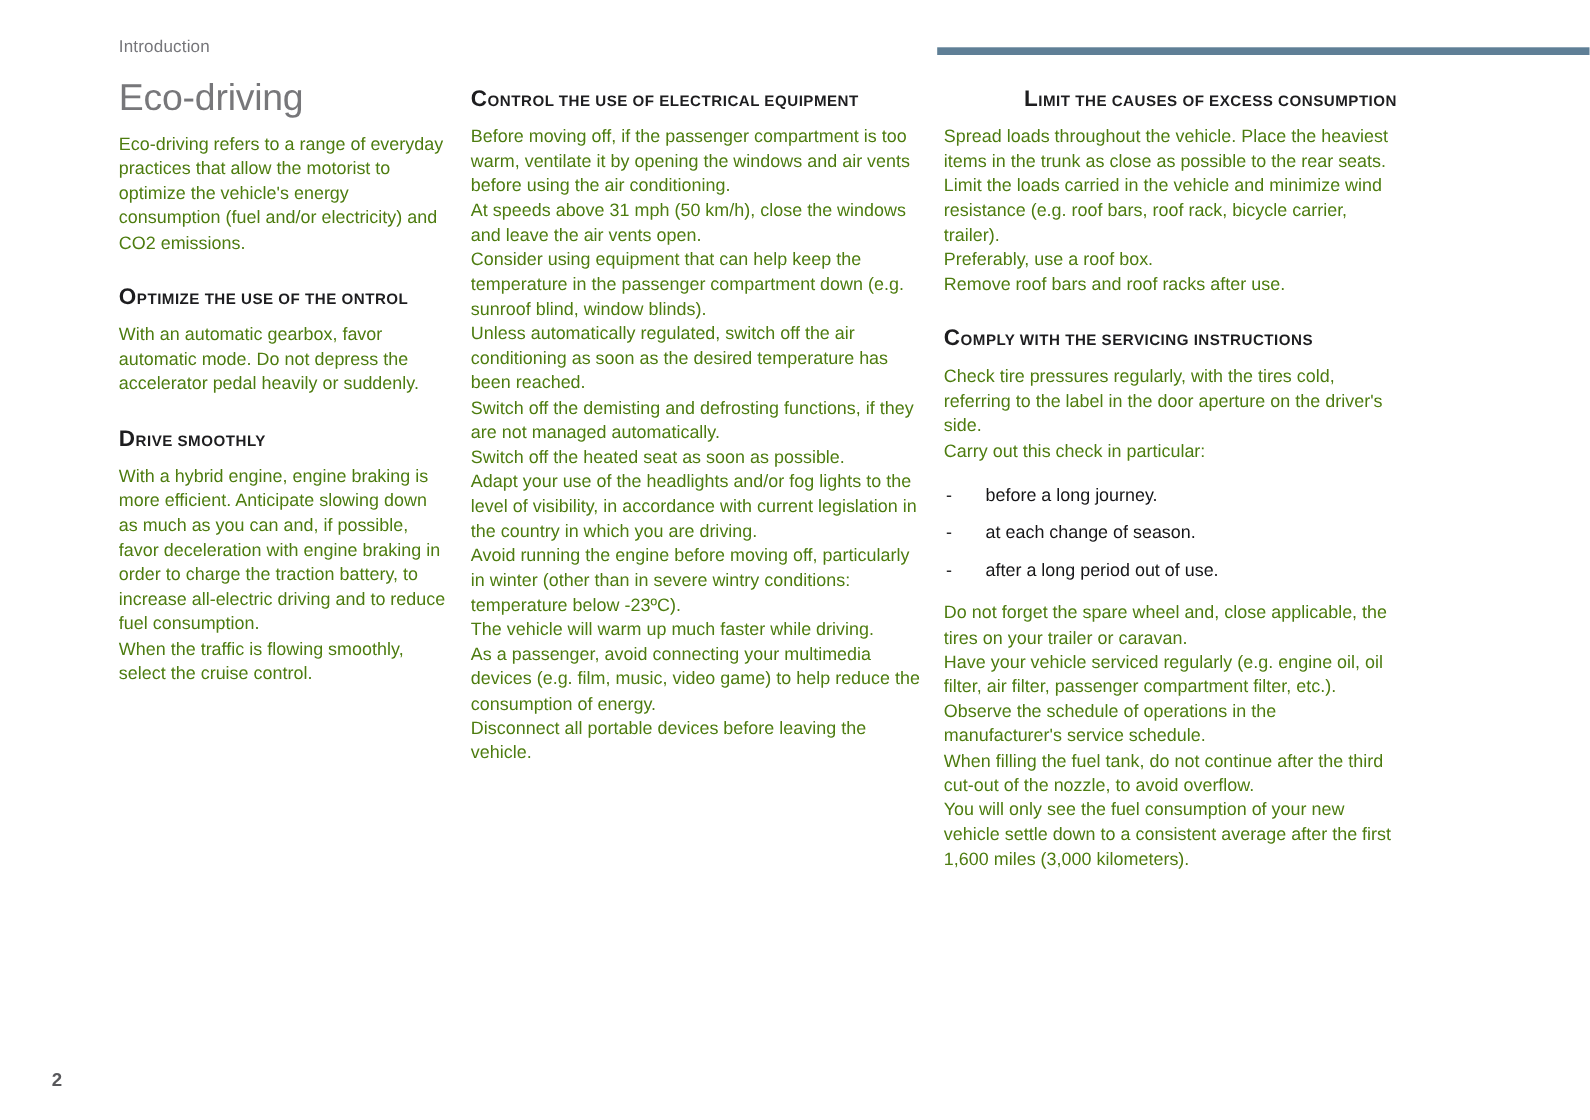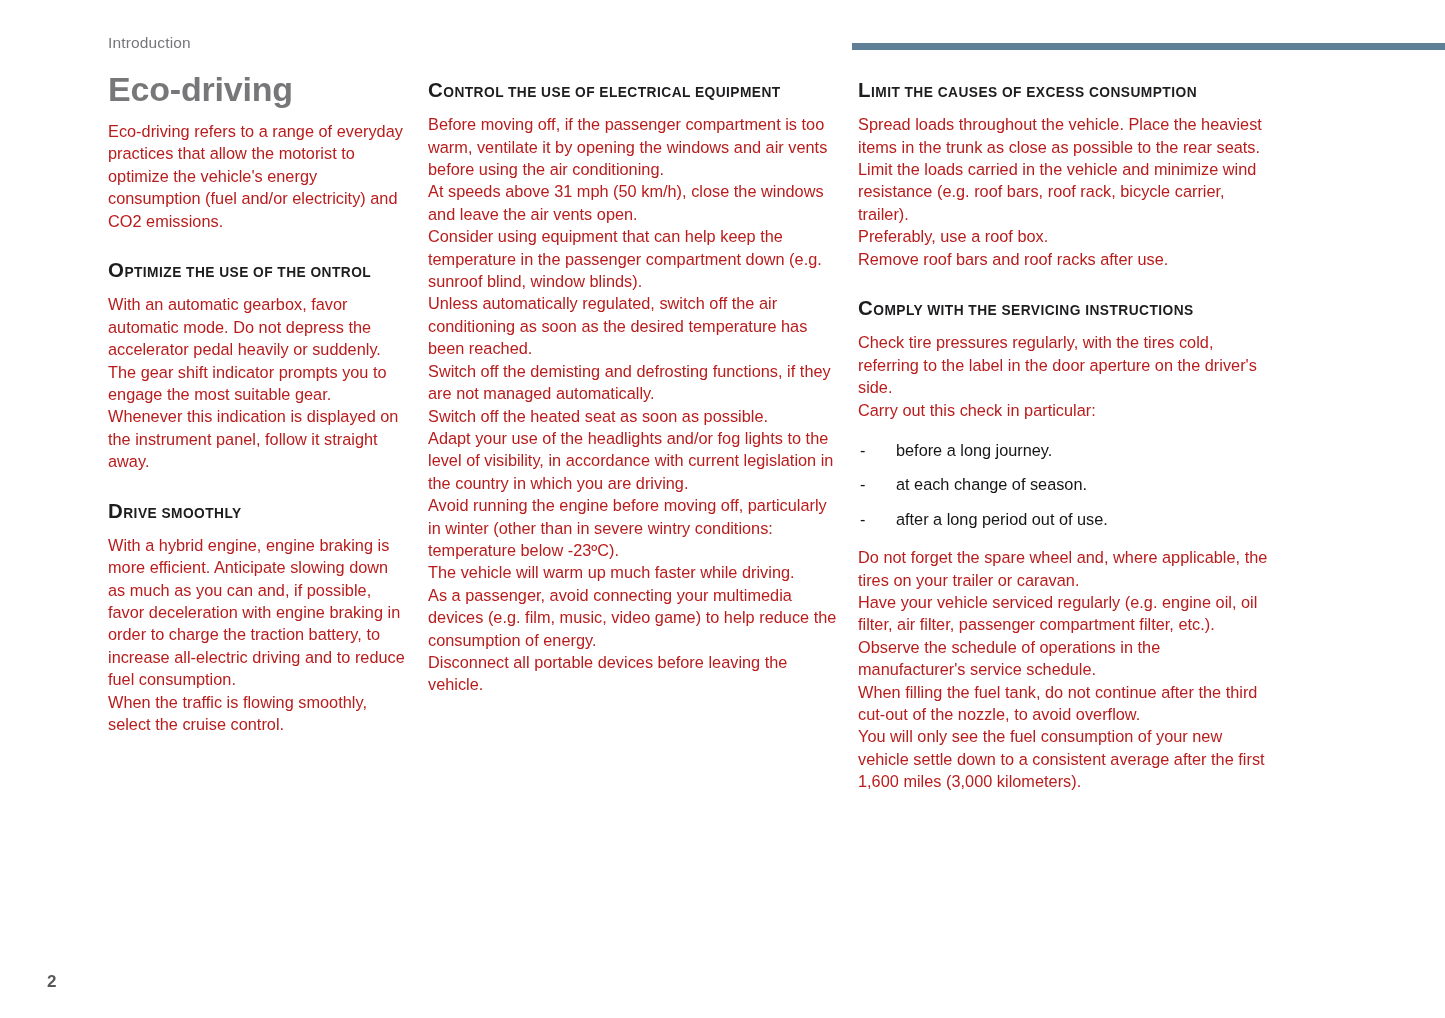--- a/index.html
+++ b/index.html
@@ -54,21 +54,21 @@
   .column {
     box-sizing: border-box;
   }
   #col-1 { width: 425px; padding-left: 108px; padding-right: 16px; }
   #col-2 { width: 425px; padding-left: 3px; padding-right: 12px; }
   #col-3 { width: 500px; padding-left: 8px; padding-right: 80px; }
 
   
   .doc-title {
     font-size: 34px;
-    font-weight: 700;
+    font-weight: 400;
     color: #77777a;
     letter-spacing: -0.2px;
     margin: 0 0 12px 0;
     line-height: 1.12;
   }
 
   .section-heading {
     font-size: 16px;
     font-weight: 700;
     color: #1d1d1f;
@@ -77,21 +77,21 @@
     letter-spacing: 0.45px;
     line-height: 1.72;
     margin: 0 0 6px 0;
   }
 
   .col-top-heading { margin-top: 2px; }
 
   .body-block {
     font-size: 16.3px;
     line-height: 1.375;
-    color: #b91c1c;
+    color: #4d7c0f;
     margin: 1px 0 18px 0;
     letter-spacing: 0.02px;
   }
   .body-block:last-child { margin-bottom: 0; }
   .body-block p { margin: 0; }
 
   .heading-gap-before { margin-top: 20px; }
 
   
   .dash-list {
@@ -137,21 +137,20 @@
 
   <div class="column" id="col-1">
     <h1 class="doc-title">Eco-driving</h1>
 
     <div class="body-block">Eco-driving refers to a range of everyday practices that allow the motorist to optimize the vehicle's energy consumption (fuel and/or electricity) and CO2 emissions.</div>
 
     <h2 class="section-heading heading-gap-before" style="font-variant: normal; text-transform: none;"><span style="font-size: 1.28em; text-transform: none;">O</span><span style="font-size: 0.86em; text-transform: none;">PTIMIZE THE USE OF THE ONTROL</span></h2>
 
     <div class="body-block multiline">
         <p>With an automatic gearbox, favor automatic mode. Do not depress the accelerator pedal heavily or suddenly.</p>
-        <p>The gear shift indicator prompts you to engage the most suitable gear. Whenever this indication is displayed on the instrument panel, follow it straight away.</p>
       </div>
 
     <h2 class="section-heading heading-gap-before" style="font-variant: normal; text-transform: none;"><span style="font-size: 1.28em; text-transform: none;">D</span><span style="font-size: 0.86em; text-transform: none;">RIVE SMOOTHLY</span></h2>
 
     <div class="body-block multiline">
         <p>With a hybrid engine, engine braking is more efficient. Anticipate slowing down as much as you can and, if possible, favor deceleration with engine braking in order to charge the traction battery, to increase all-electric driving and to reduce fuel consumption.</p>
         <p>When the traffic is flowing smoothly, select the cruise control.</p>
       </div>
   </div>
 
@@ -167,21 +166,21 @@
         <p>Switch off the heated seat as soon as possible.</p>
         <p>Adapt your use of the headlights and/or fog lights to the level of visibility, in accordance with current legislation in the country in which you are driving.</p>
         <p>Avoid running the engine before moving off, particularly in winter (other than in severe wintry conditions: temperature below -23ºC).</p>
         <p>The vehicle will warm up much faster while driving.</p>
         <p>As a passenger, avoid connecting your multimedia devices (e.g. film, music, video game) to help reduce the consumption of energy.</p>
         <p>Disconnect all portable devices before leaving the vehicle.</p>
       </div>
   </div>
 
   <div class="column" id="col-3">
-    <h2 class="section-heading col-top-heading" style="font-variant: normal; text-transform: none;"><span style="font-size: 1.28em; text-transform: none;">L</span><span style="font-size: 0.86em; text-transform: none;">IMIT THE CAUSES OF EXCESS CONSUMPTION</span></h2>
+    <h2 class="section-heading col-top-heading" style="font-variant: normal; text-transform: none; text-align: right;"><span style="font-size: 1.28em; text-transform: none;">L</span><span style="font-size: 0.86em; text-transform: none;">IMIT THE CAUSES OF EXCESS CONSUMPTION</span></h2>
 
     <div class="body-block multiline">
         <p>Spread loads throughout the vehicle. Place the heaviest items in the trunk as close as possible to the rear seats.</p>
         <p>Limit the loads carried in the vehicle and minimize wind resistance (e.g. roof bars, roof rack, bicycle carrier, trailer).</p>
         <p>Preferably, use a roof box.</p>
         <p>Remove roof bars and roof racks after use.</p>
       </div>
 
     <h2 class="section-heading heading-gap-before" style="font-variant: normal; text-transform: none;"><span style="font-size: 1.28em; text-transform: none;">C</span><span style="font-size: 0.86em; text-transform: none;">OMPLY WITH THE SERVICING INSTRUCTIONS</span></h2>
 
@@ -199,21 +198,21 @@
         <span class="dash-marker">-</span>
         <span>at each change of season.</span>
       </li>
       <li>
         <span class="dash-marker">-</span>
         <span>after a long period out of use.</span>
       </li>
     </ul>
 
     <div class="body-block multiline">
-        <p>Do not forget the spare wheel and, where applicable, the tires on your trailer or caravan.</p>
+        <p>Do not forget the spare wheel and, close applicable, the tires on your trailer or caravan.</p>
         <p>Have your vehicle serviced regularly (e.g. engine oil, oil filter, air filter, passenger compartment filter, etc.). Observe the schedule of operations in the manufacturer's service schedule.</p>
         <p>When filling the fuel tank, do not continue after the third cut-out of the nozzle, to avoid overflow.</p>
         <p>You will only see the fuel consumption of your new vehicle settle down to a consistent average after the first 1,600 miles (3,000 kilometers).</p>
       </div>
   </div>
 
 </div>
 
 <div id="page-number">2</div>
 

